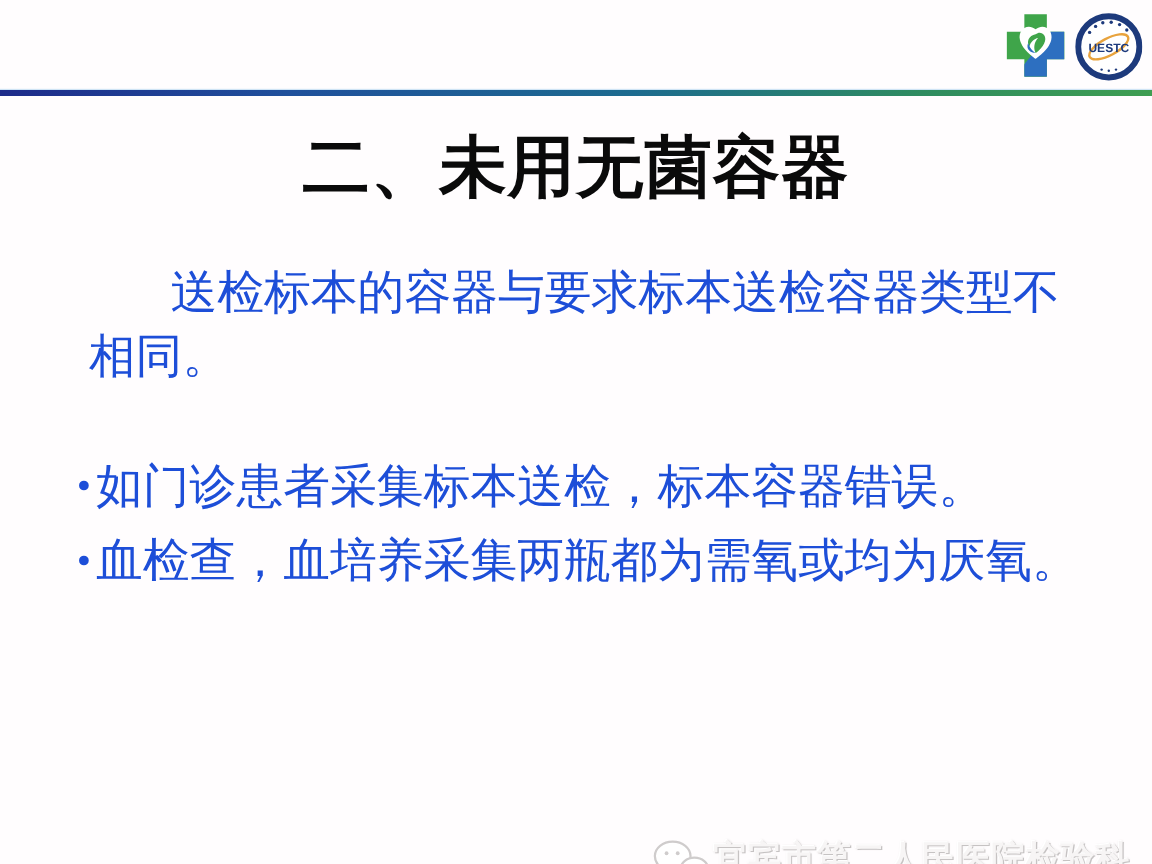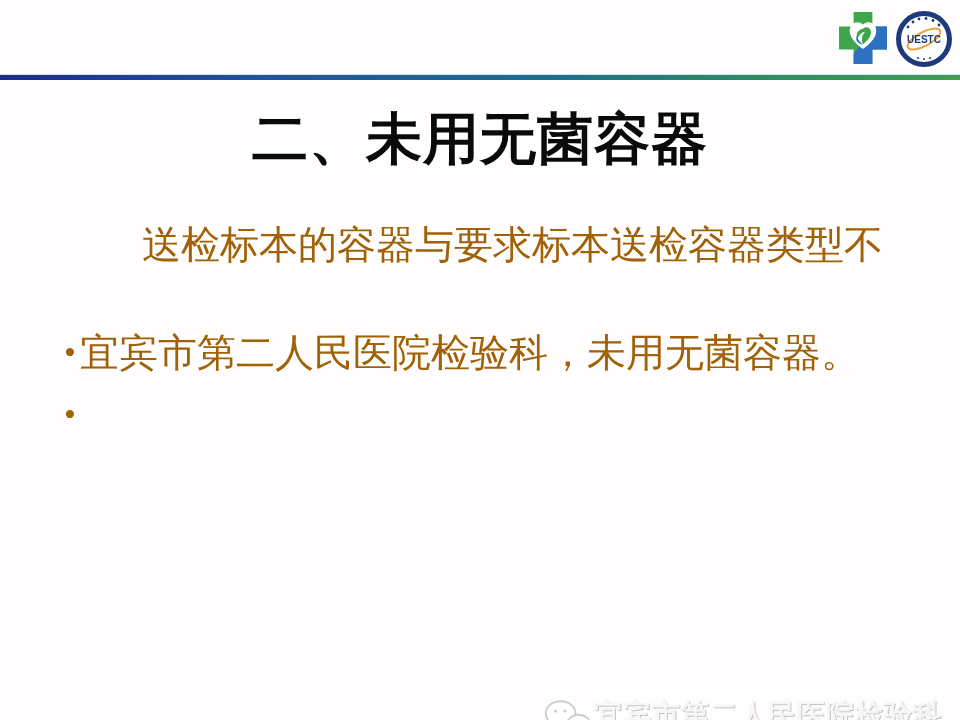--- a/index.html
+++ b/index.html
@@ -52,21 +52,21 @@
     color: #0a0a0a;
     letter-spacing: 1px;
   }
 
   
   .body-text {
     position: absolute;
     left: 64px;
     right: 56px;
     top: 218px;
-    color: #a16207;
+    color: #1d4ed8;
     font-size: 39px;
     line-height: 53px;
   }
   .para1 { padding-left: 10px; }
   .para1 .indented { padding-left: 68px; }
   .bullet-block {
     display: flex;
     align-items: flex-start;
   }
   .bullet-block.single { margin-top: 55px; }
@@ -140,32 +140,34 @@
   </div>
 
   <div class="divider-bar"></div>
 
   <h1 class="slide-title">二、未用无菌容器</h1>
 
   <div class="body-text">
 
     <div class="para1">
       <div class="indented">送检标本的容器与要求标本送检容器类型不</div>
+      <div>相同。</div>
     </div>
 
     <div class="bullet-block single">
       <span class="bullet-marker">•</span>
       <div class="bullet-lines">
-        <div>宜宾市第二人民医院检验科，未用无菌容器。</div>
+        <div>如门诊患者采集标本送检，标本容器错误。</div>
       </div>
     </div>
 
     <div class="bullet-block double">
       <span class="bullet-marker">•</span>
       <div class="bullet-lines">
+        <div>血检查，血培养采集两瓶都为需氧或均为厌氧。</div>
       </div>
     </div>
 
   </div>
 
   <div class="footer-watermark">
     <svg class="wechat-icon" viewBox="0 0 56 46" xmlns="http://www.w3.org/2000/svg">
       <g fill="#ffffff" stroke="#cfcccc" stroke-width="2">
         <path d="M36 18 c0 7.2-7.2 13-16 13 c-2.1 0-4.1-.3-5.9-.9 L8 33 l1.8-4.6 C6.3 26 4 22.3 4 18 C4 10.8 11.2 5 20 5 s16 5.8 16 13 z"></path>
         <path d="M52 30 c0 5.8-5.6 10.5-12.5 10.5 c-1.6 0-3.2-.25-4.6-.7 L30 42 l1.4-3.7 c-2.7-1.9-4.4-4.9-4.4-8.3 c0-5.8 5.6-10.5 12.5-10.5 S52 24.2 52 30 z"></path>

